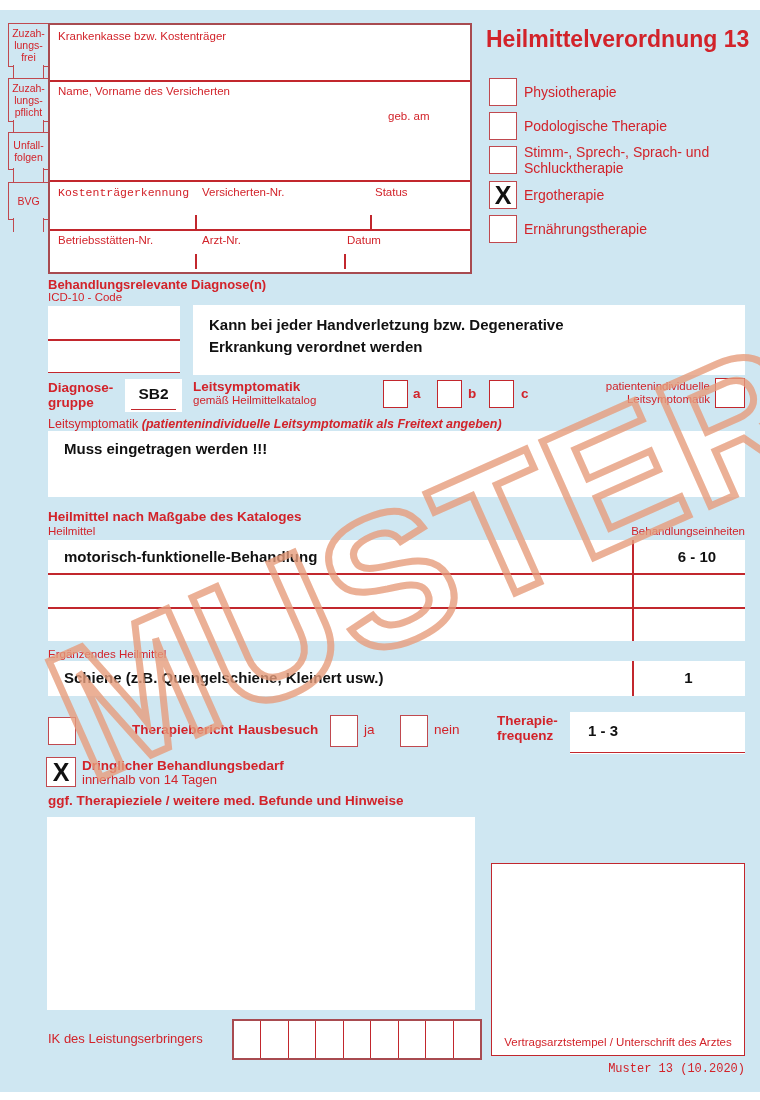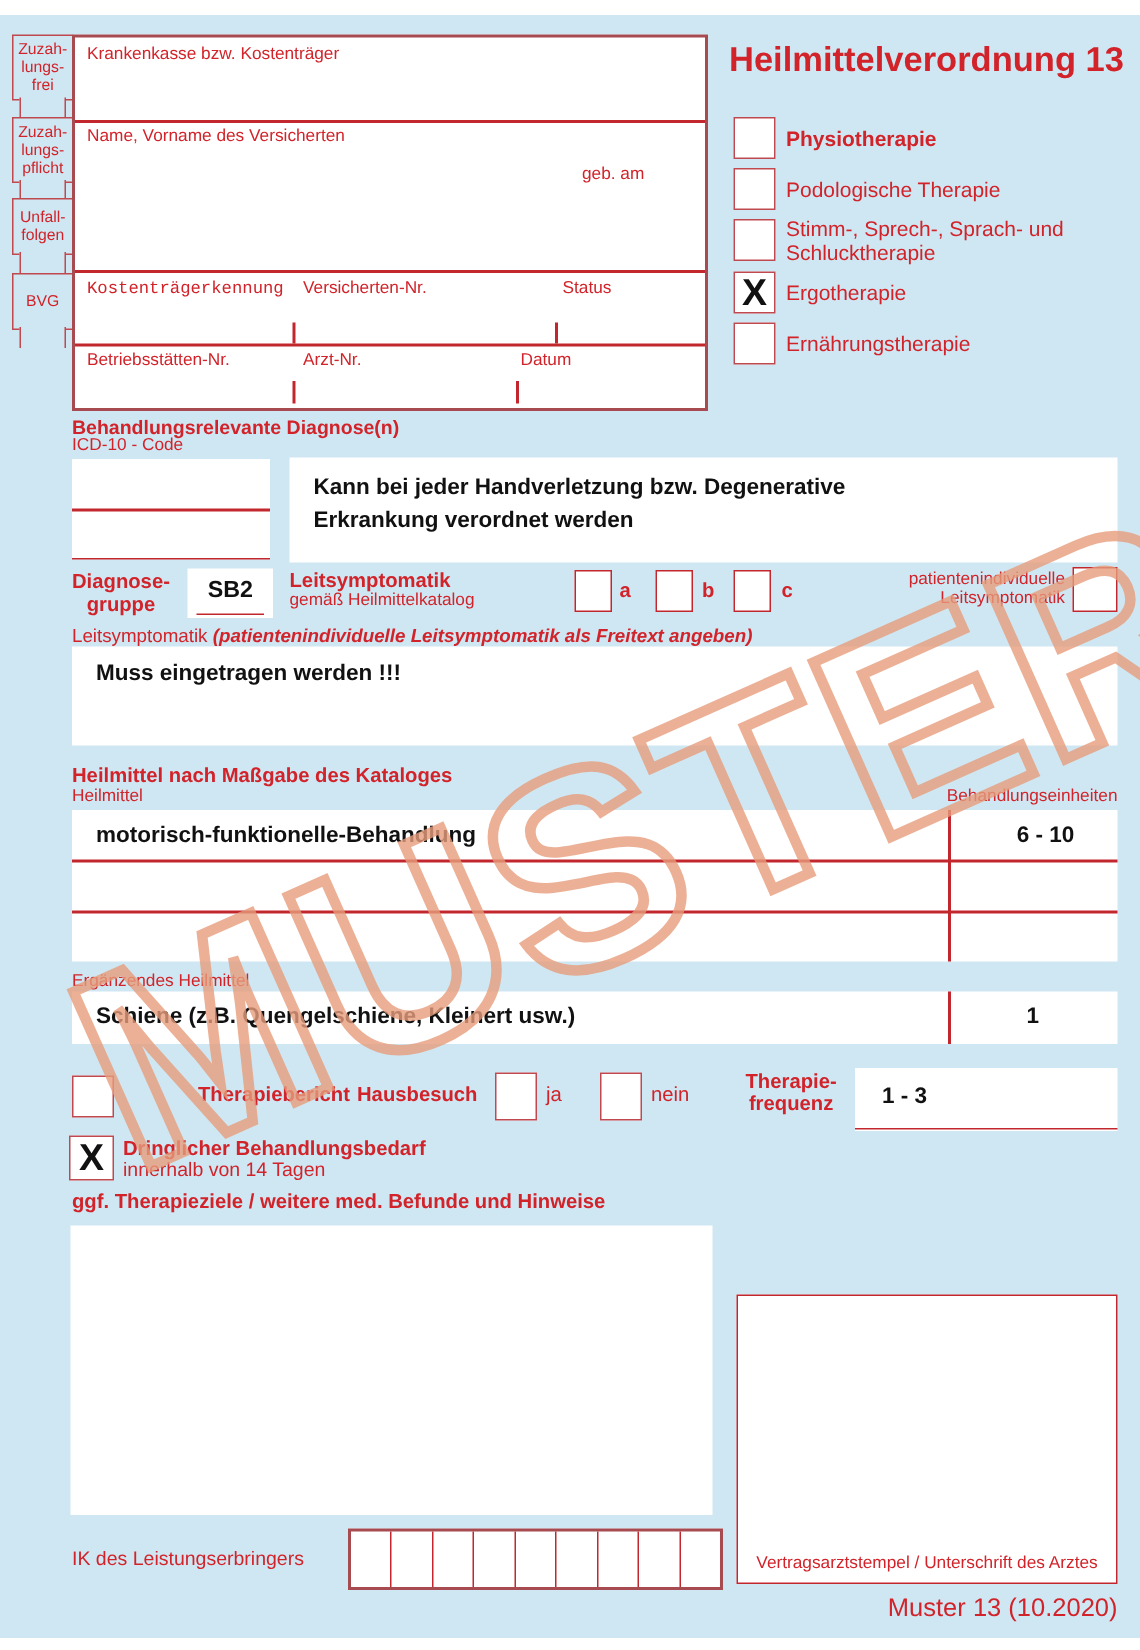--- a/index.html
+++ b/index.html
@@ -1,21 +1,21 @@
 <!DOCTYPE html>
 <html><head>
 <meta charset="utf-8">
 <style>
   html,body{margin:0;padding:0;}
   body{font-family:"Liberation Sans",sans-serif;}
   .page{position:relative;width:760px;height:1100px;background:#fff;overflow:hidden;}
   .sheet{position:absolute;left:0;top:10px;width:760px;height:1082px;background:#cfe7f2;}
   .abs{position:absolute;}
   .red{color:#d2232a;}
-  .b{font-weight:bold;text-align:center;}
+  .b{font-weight:bold;}
   .pre{white-space:pre-line;}
   .lbl-sm{font-size:11.5px;color:#d2232a;}
   .whitebox{background:#fff;}
   .dkborder{border:2px solid #a84b50;}
   .brborder{border:1.5px solid #c2272d;}
   .hline{background:#c2272d;height:1.5px;}
   .vline{background:#c2272d;width:1.5px;}
   .tick{position:absolute;width:1.5px;background:#c2272d;}
   .tab{position:absolute;left:8px;width:39px;background:#cfe7f2;border:1.5px solid #c0494f;
        color:#d2232a;font-size:10.5px;text-align:center;line-height:12px;
@@ -69,21 +69,21 @@
     <div class="abs lbl-sm" style="left:297px;top:209px;">Datum</div>
     <div class="tick" style="left:145px;top:229px;height:15px;"></div>
     <div class="tick" style="left:294px;top:229px;height:15px;"></div>
   </div>
 
   <div class="abs red b" style="left:486px;top:26px;font-size:23px;">Heilmittelverordnung 13</div>
 
   <div class="cb" style="left:489px;top:78px;">
       <span></span>
     </div>
-  <div class="abs red" style="left:524px;top:84px;font-size:14px;font-weight:bold;">Physiotherapie</div>
+  <div class="abs red" style="left:524px;top:84px;font-size:14px;">Physiotherapie</div>
   <div class="cb" style="left:489px;top:112px;">
       <span></span>
     </div>
   <div class="abs red" style="left:524px;top:118px;font-size:14px;">Podologische Therapie</div>
   <div class="cb" style="left:489px;top:146px;">
       <span></span>
     </div>
   <div class="abs red pre" style="left:524px;top:144px;font-size:14px;line-height:16px;">Stimm-, Sprech-, Sprach- und
 Schlucktherapie</div>
   <div class="cb" style="left:489px;top:181px;">
@@ -187,20 +187,20 @@
     <div class="ik-cell"></div>
     <div class="ik-cell"></div>
     <div class="ik-cell"></div>
     <div class="ik-cell"></div>
     <div class="ik-cell"></div>
     <div class="ik-cell"></div>
     <div class="ik-cell"></div>
     <div class="ik-cell"></div>
     <div class="ik-cell"></div>
   </div>
-  <div class="abs red" style="left:545px;top:1062px;width:200px;text-align:right;font-size:17px;">Muster 13 (10.2020)</div>
+  <div class="abs red" style="left:545px;top:1062px;width:200px;text-align:right;font-size:12px;font-family:Liberation Mono, monospace;">Muster 13 (10.2020)</div>
 
   <div class="abs" style="left:15px;top:385px;width:800px;height:330px;transform:rotate(-24deg);pointer-events:none;">
     <svg width="800" height="330" viewBox="0 0 800 330">
       <text x="8" y="245" font-size="185" font-weight="bold" letter-spacing="4" fill="none" stroke="#e79d7c" stroke-width="7" opacity="0.8">MUSTER</text>
     </svg>
   </div>
 </div>
 
 </body></html>

